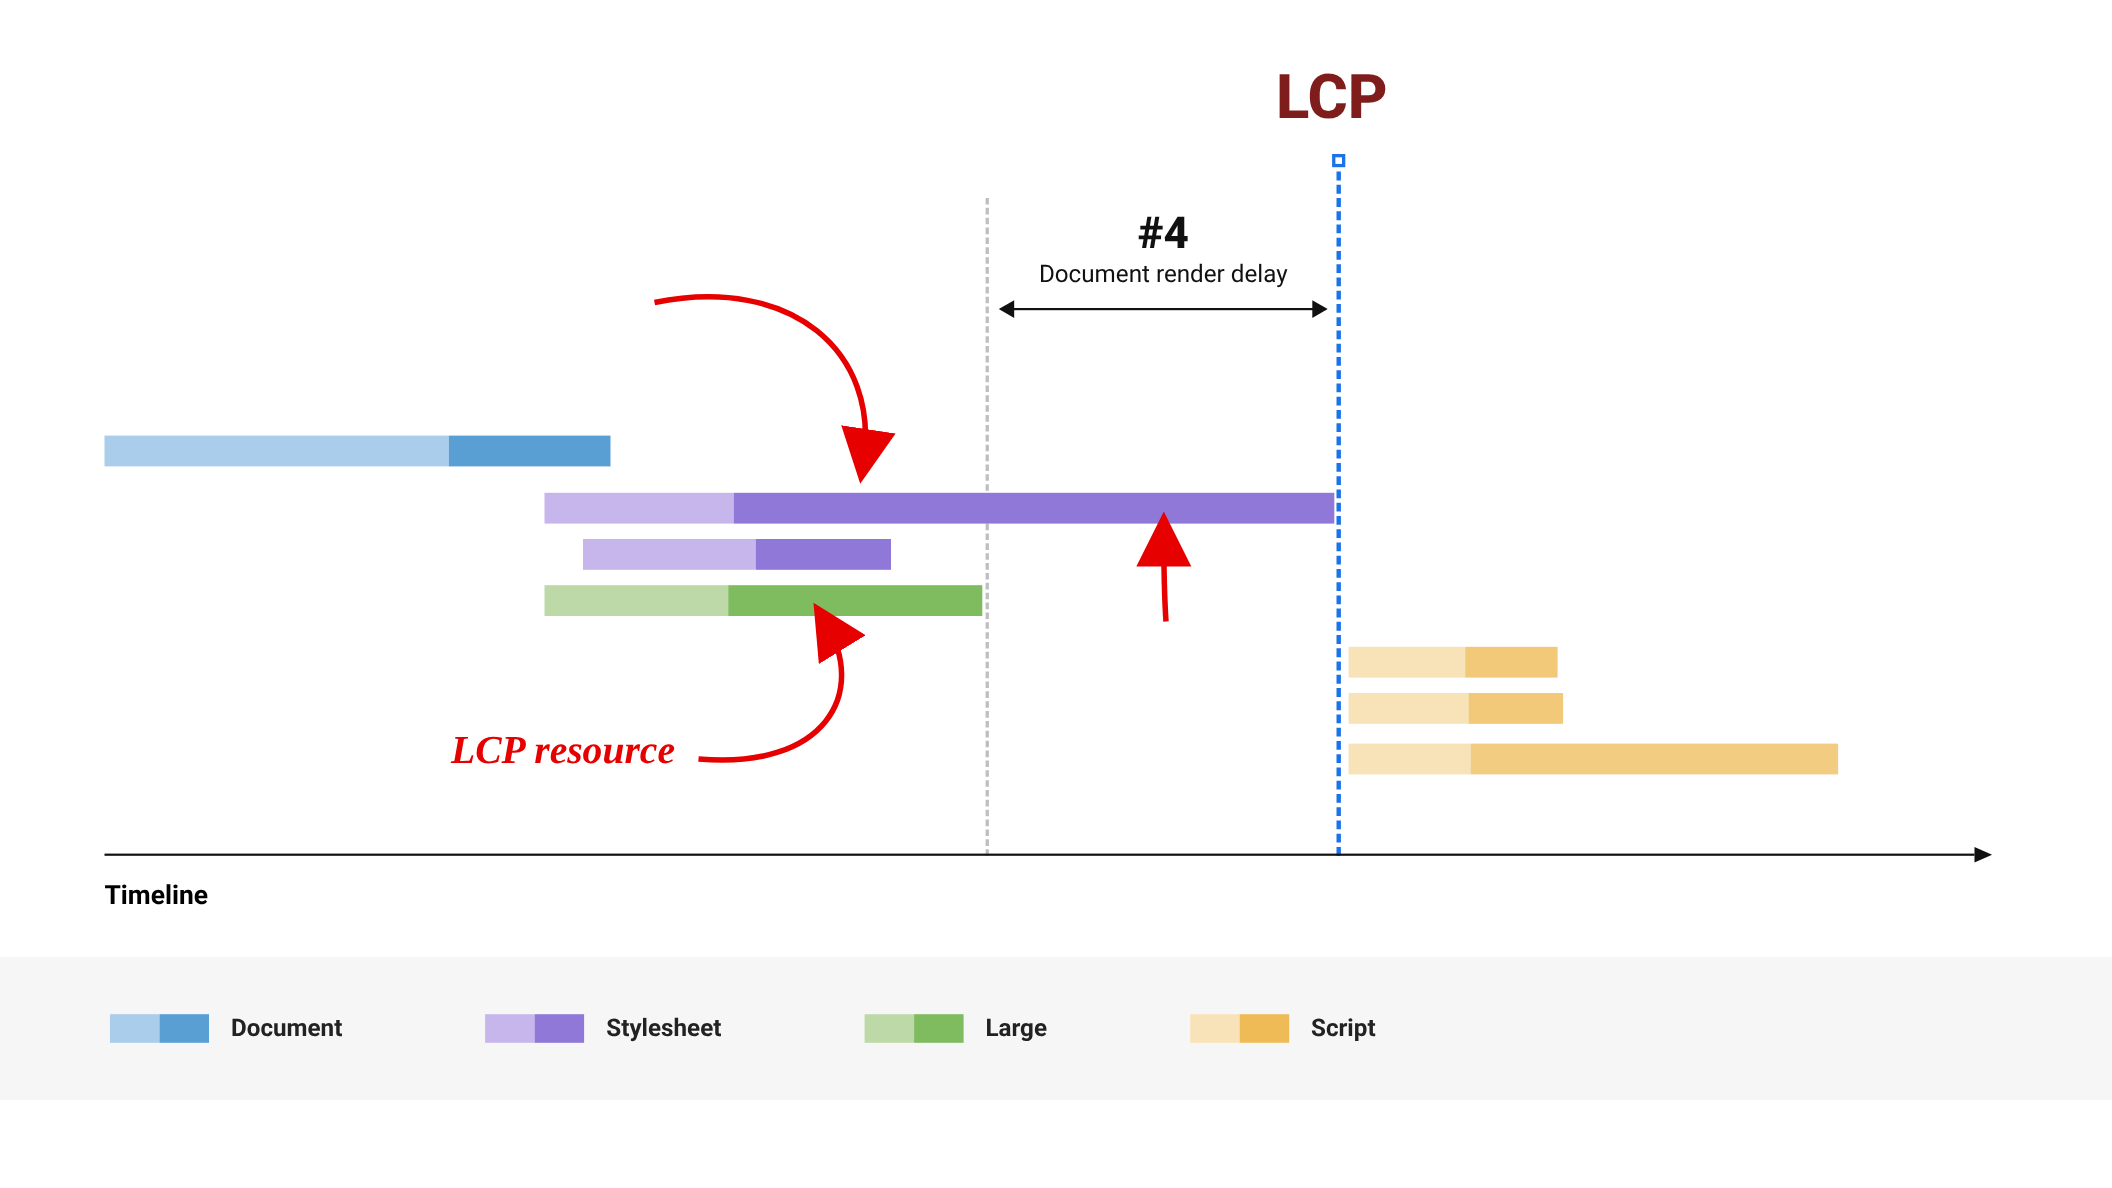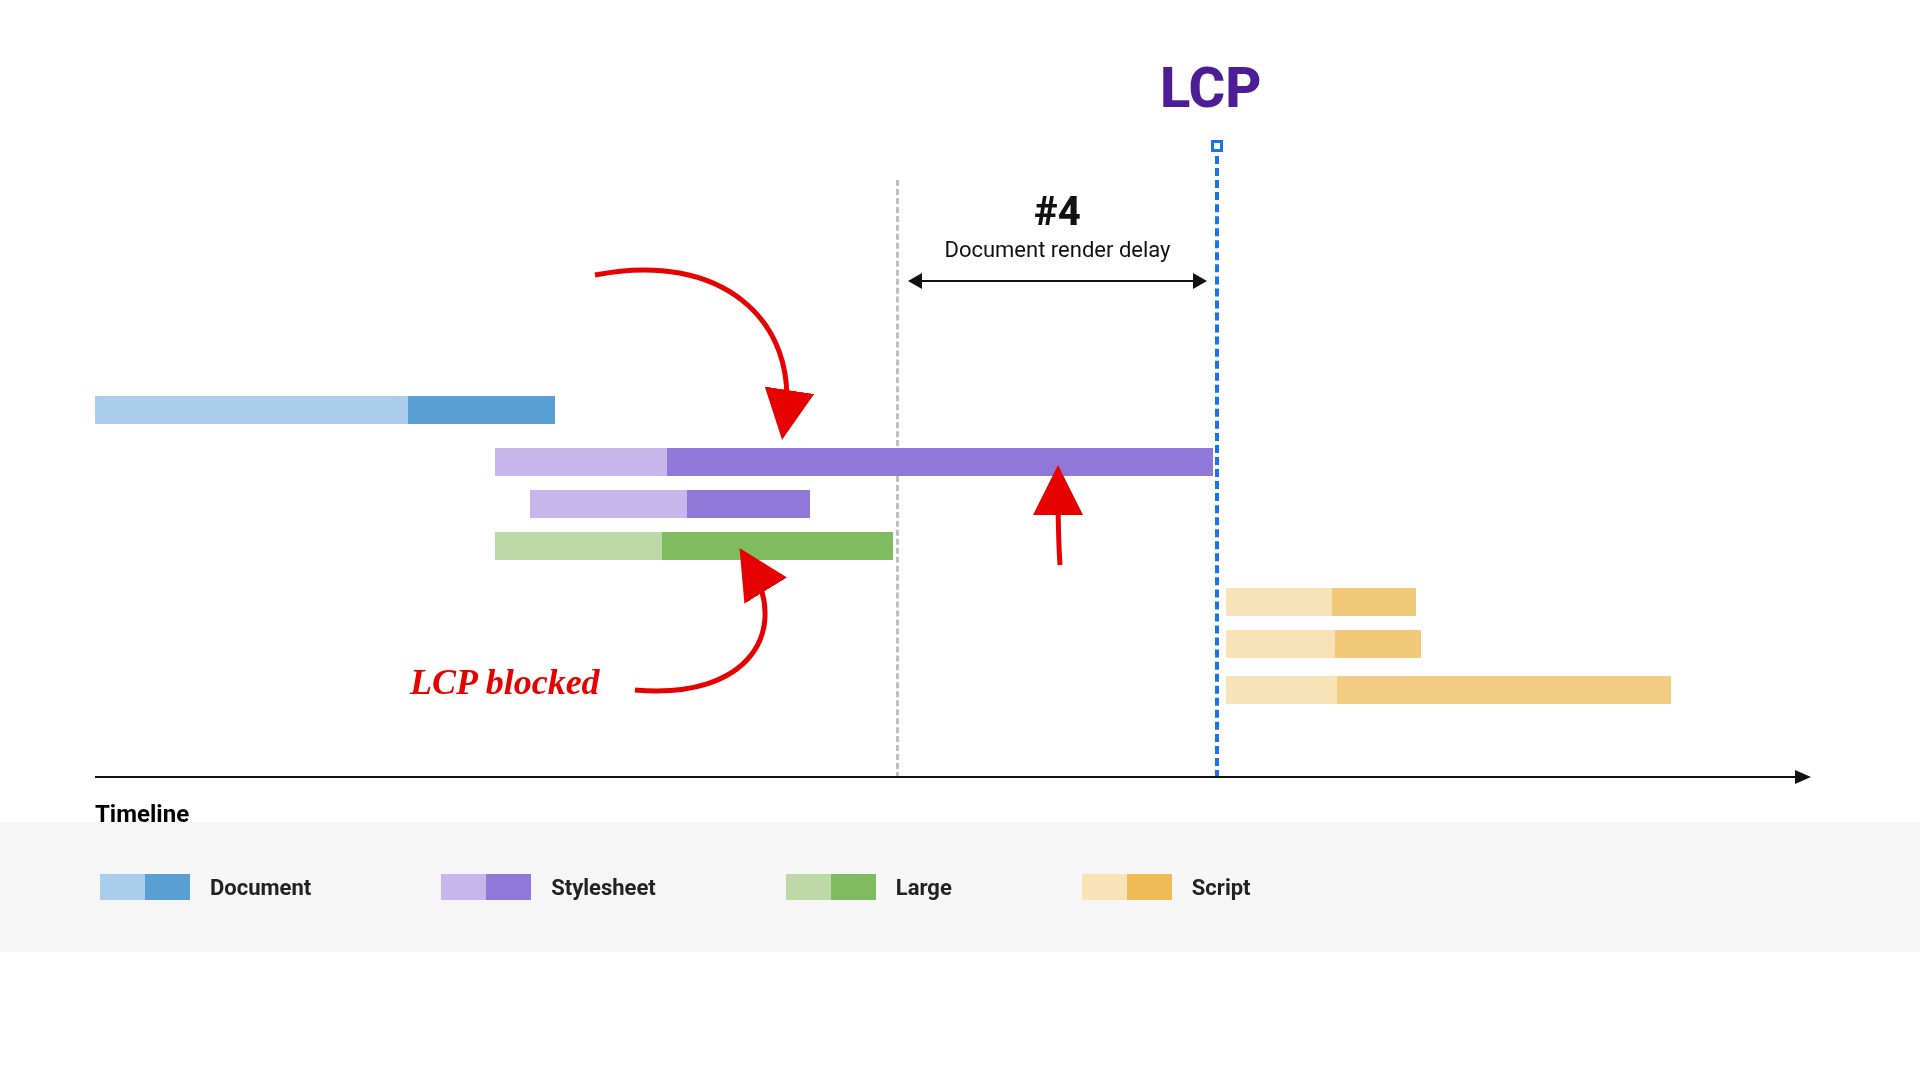--- a/index.html
+++ b/index.html
@@ -42,21 +42,21 @@
   }
   .lcp-marker {
     position: absolute;
     width: 12px; height: 12px;
     border: 3px solid #1a73e8;
     background: #fff;
   }
   .lcp-title {
     position: absolute;
     font-weight: 800;
-    color: #4c1d95;
+    color: #7f1d1d;
   }
   .label {
     position: absolute;
     color: #111;
     text-align: center;
   }
   .label .big { font-weight: 800; }
   .label .small { font-weight: 400; }
   .hand {
     position: absolute;
@@ -159,21 +159,21 @@
   <div class="bar" style="left:1226px; top:630px; width:195px;">
     <div class="seg" style="width:56%; background:#f8e2b8;"></div>
     <div class="seg" style="width:44%; background:#eebb57; opacity:.8;"></div>
   </div>
   <div class="bar" style="left:1226px; top:676px; width:445px;">
     <div class="seg" style="width:25%; background:#f8e2b8;"></div>
     <div class="seg" style="width:75%; background:#eebb57; opacity:.75;"></div>
   </div>
 
 
-  <div class="hand" style="left:410px; top:660px; font-size:36px;">LCP blocked</div>
+  <div class="hand" style="left:410px; top:660px; font-size:36px;">LCP resource</div>
 
 
   <svg style="position:absolute; left:590px; top:260px; width:250px; height:180px; overflow:visible;">
     <defs>
       <marker id="ah1" markerWidth="14" markerHeight="14" refX="6" refY="5" orient="auto">
         <path d="M0,0 L10,5 L0,10 Z" fill="#e60000"></path>
       </marker>
     </defs>
     <path d="M5,15 C130,-10 210,60 195,160" fill="none" stroke="#e60000" stroke-width="5" marker-end="url(#ah1)"></path>
   </svg>
@@ -193,21 +193,21 @@
         <path d="M0,0 L10,5 L0,10 Z" fill="#e60000"></path>
       </marker>
     </defs>
     <path d="M20,85 C18,55 18,30 18,5" fill="none" stroke="#e60000" stroke-width="5" marker-end="url(#ah3)"></path>
   </svg>
 
   <div class="axis" style="left:95px; top:776px; width:1700px; height:2px;"></div>
   <div class="axis-arrow" style="left:1795px; top:770px;"></div>
   <div class="axis-title" style="left:95px; top:800px; font-size:24px;">Timeline</div>
 
-  <div class="legend" style="top:822px; height:130px;">
+  <div class="legend" style="top:870px; height:130px;">
     <div class="legend-item">
       <div class="swatch">
         <div style="width:50%; background:#a9cdea;"></div>
         <div style="width:50%; background:#5a9fd4;"></div>
       </div>
       <span class="legend-label">Document</span>
     </div>
     <div class="legend-item">
       <div class="swatch">
         <div style="width:50%; background:#c7b6eb;"></div>

